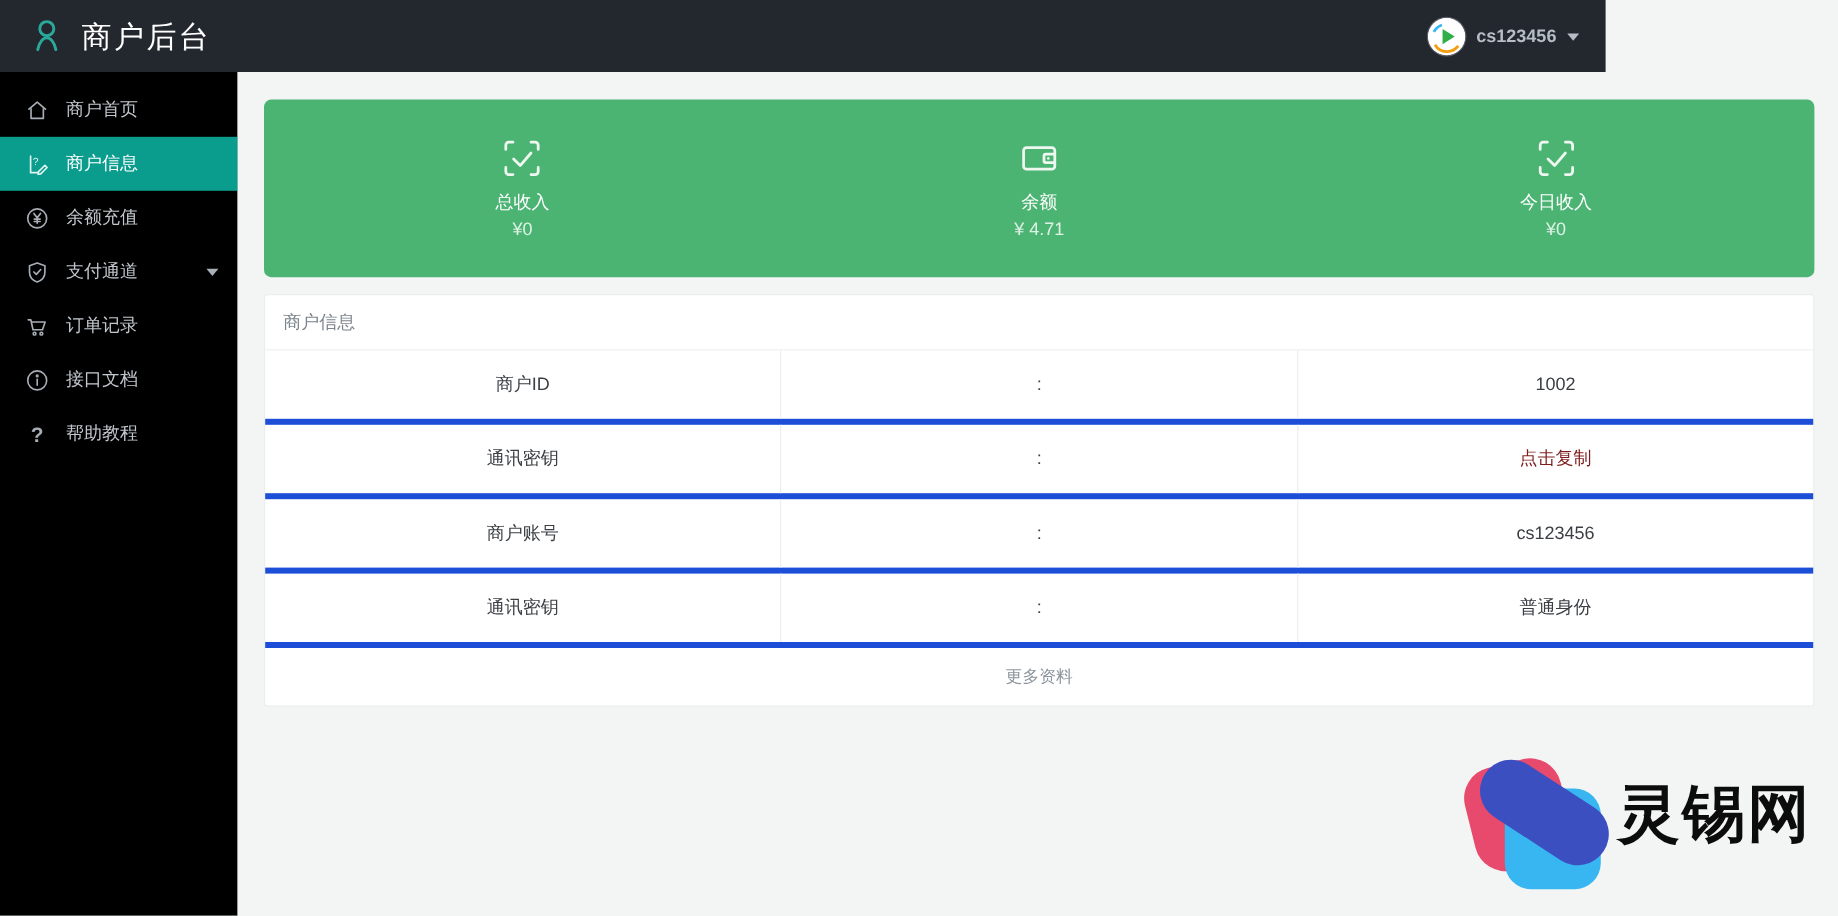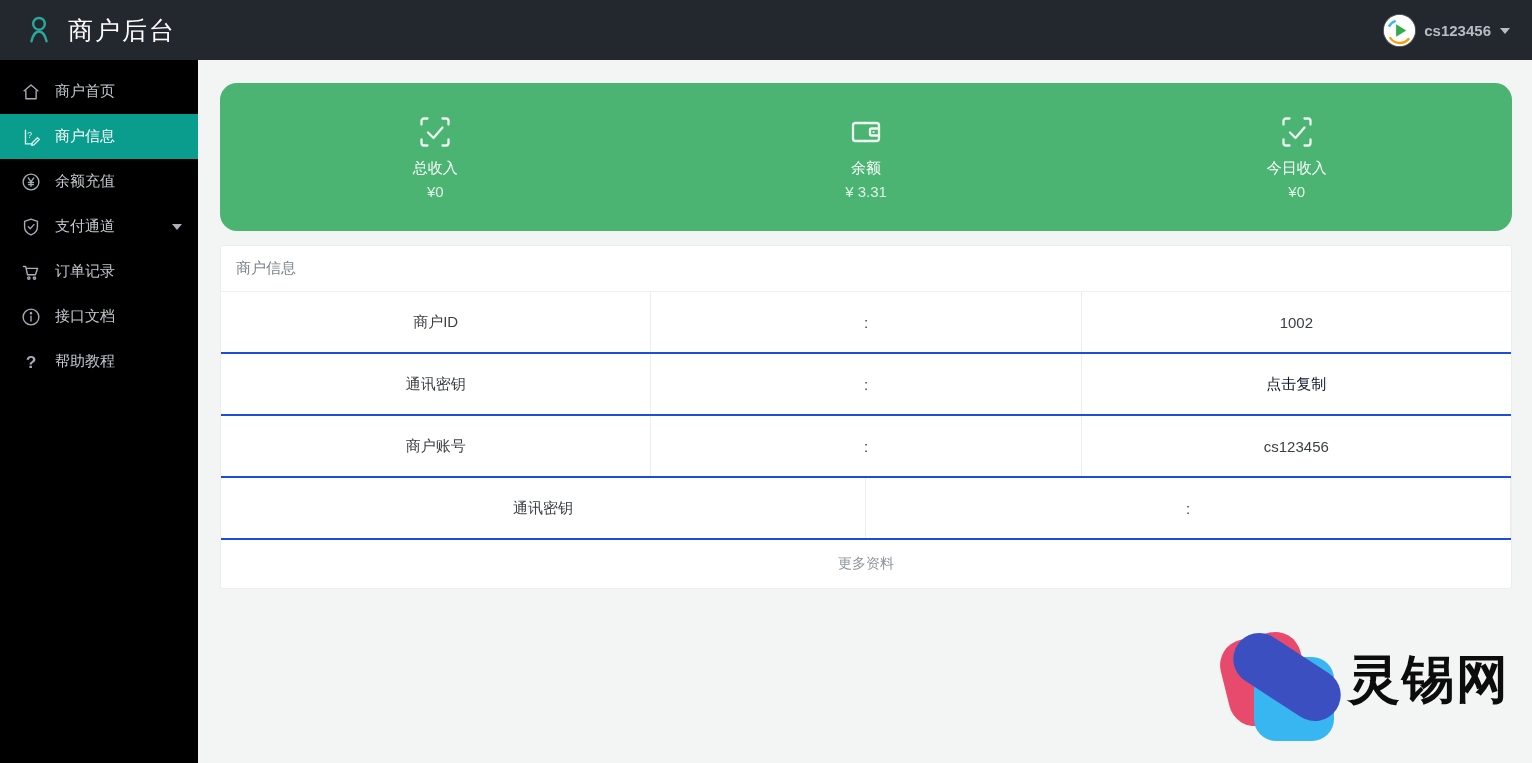--- a/index.html
+++ b/index.html
@@ -1,20 +1,20 @@
 <!DOCTYPE html>
 <html><head>
 <meta charset="utf-8">
 <style>
   * { margin:0; padding:0; box-sizing:border-box; }
   html,body { width:1532px; height:763px; overflow:hidden;
     font-family:"Liberation Sans","DejaVu Sans",sans-serif; background:#f3f5f4; }
 
   
-  .topbar { position:absolute; top:0; left:0; width:1532px; height:60px;
+  .topbar { position:absolute; top:0; left:0; width:1338px; height:60px;
     background:#23272e; display:flex; align-items:center; justify-content:space-between;
     padding:0 22px; z-index:5; }
   .brand { display:flex; align-items:center; gap:12px; }
   .brand-icon { width:34px; height:34px; color:#2aa89a; }
   .brand-title { color:#ffffff; font-size:25px; font-weight:500; letter-spacing:2px; }
   .userbox { display:flex; align-items:center; gap:9px; cursor:pointer; }
   .avatar { width:31px; height:31px; border-radius:50%; background:#ffffff;
     display:flex; align-items:center; justify-content:center; overflow:hidden; box-shadow:0 0 0 1px rgba(255,255,255,.25); }
   .avatar svg { width:31px; height:31px; }
   .username { color:#b7bdc5; font-size:15px; font-weight:600; }
@@ -29,36 +29,36 @@
   .menu-item .mi-icon { width:22px; height:22px; margin-right:13px; color:#a7adb5; flex:none; }
   .menu-item.active { background:#0a9d8e; color:#ffffff; }
   .menu-item.active .mi-icon { color:#dff3ef; }
   .mi-caret { margin-left:auto; width:0; height:0; border-left:5px solid transparent;
     border-right:5px solid transparent; border-top:6px solid #aab0b8; }
 
   
   .main { position:absolute; top:60px; left:198px; width:1334px; height:703px;
     background:#f3f5f4; padding:23px 20px 0 22px; }
 
-  .banner { width:1292px; height:148px; background:#4bb473; border-radius:17px;
+  .banner { width:1292px; height:148px; background:#4bb473; border-radius:6px;
     display:flex; align-items:center; }
   .stat { flex:1; display:flex; flex-direction:column; align-items:center; }
   .stat-icon { width:36px; height:36px; color:#eef8f1; }
   .stat-label { margin-top:9px; color:#ffffff; font-size:15px; }
   .stat-value { margin-top:5px; color:rgba(255,255,255,.82); font-size:15px; }
 
   .card { width:1292px; margin-top:14px; background:#ffffff; border:1px solid #eceeed;
     border-radius:3px; }
   .card-header { padding:13px 15px; font-size:15px; color:#7b848c;
     border-bottom:1px solid #eef1f0; }
-  .trow { display:flex; height:62px; border-bottom:2px solid #1d4ed8; }
+  .trow { display:flex; height:62px; border-bottom:5px solid #1d4ed8; }
   .tcell { flex:1; display:flex; align-items:center; justify-content:center;
     font-size:15px; color:#3b3f44; }
   .tcell.sep { border-left:1px solid #eaeeec; border-right:1px solid #eaeeec; color:#3b3f44; }
-  .tcell .copy-link { color:#0f172a; cursor:pointer; }
+  .tcell .copy-link { color:#7f1d1d; cursor:pointer; }
   .card-footer { height:48px; display:flex; align-items:center; justify-content:center;
     font-size:14px; color:#8c959d; cursor:pointer; }
 
   
   .watermark { position:absolute; right:22px; bottom:16px; display:flex;
     align-items:center; gap:6px; }
   .wm-logo { position:relative; width:122px; height:122px; }
   .wm-pink { position:absolute; left:4px; top:10px; width:82px; height:88px;
     background:#e84a6e; border-radius:26px; transform:rotate(-14deg); }
   .wm-cyan { position:absolute; left:34px; top:32px; width:80px; height:84px;
@@ -193,21 +193,21 @@
     </div>
     <div class="stat">
       <span class="stat-icon">
         <svg viewBox="0 0 36 36" fill="none" stroke="currentColor" stroke-width="2.3" stroke-linejoin="round">
           <rect x="5" y="9" width="26" height="18" rx="2.5"></rect>
           <path d="M31 14.5 H23.5 a1.5 1.5 0 0 0 -1.5 1.5 V20 a1.5 1.5 0 0 0 1.5 1.5 H31"></path>
           <circle cx="25.6" cy="18" r="1.1" fill="currentColor" stroke="none"></circle>
         </svg>
       </span>
       <span class="stat-label">余额</span>
-      <span class="stat-value">¥ 3.31</span>
+      <span class="stat-value">¥ 4.71</span>
     </div>
     <div class="stat">
       <span class="stat-icon">
         <svg viewBox="0 0 36 36" fill="none" stroke="currentColor" stroke-width="2.3" stroke-linecap="round" stroke-linejoin="round">
           <path d="M4.5 10.5 V7 a2.5 2.5 0 0 1 2.5-2.5 H10.5"></path>
           <path d="M25.5 4.5 H29 a2.5 2.5 0 0 1 2.5 2.5 V10.5"></path>
           <path d="M31.5 25.5 V29 a2.5 2.5 0 0 1 -2.5 2.5 H25.5"></path>
           <path d="M10.5 31.5 H7 a2.5 2.5 0 0 1 -2.5 -2.5 V25.5"></path>
           <path d="M11 18.5 L16.5 24 L25.5 13.5"></path>
         </svg>
@@ -236,20 +236,21 @@
 
     <div class="trow">
       <div class="tcell">商户账号</div>
       <div class="tcell sep">:</div>
       <div class="tcell">cs123456</div>
     </div>
 
     <div class="trow">
       <div class="tcell">通讯密钥</div>
       <div class="tcell sep">:</div>
+      <div class="tcell">普通身份</div>
     </div>
 
     <div class="card-footer">更多资料</div>
   </section>
 </main>
 
 <div class="watermark">
   <span class="wm-logo">
     <span class="wm-pink"></span>
     <span class="wm-cyan"></span>

